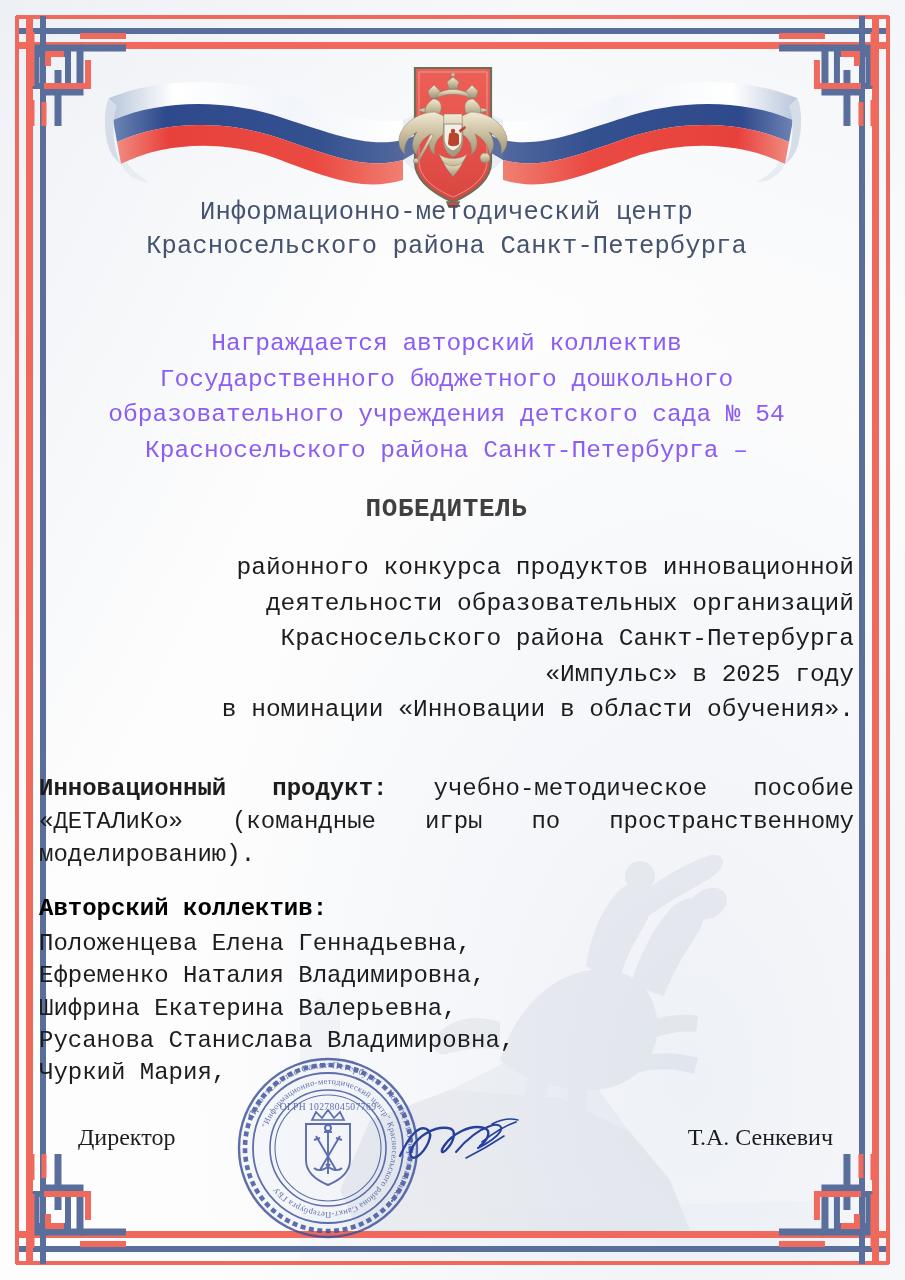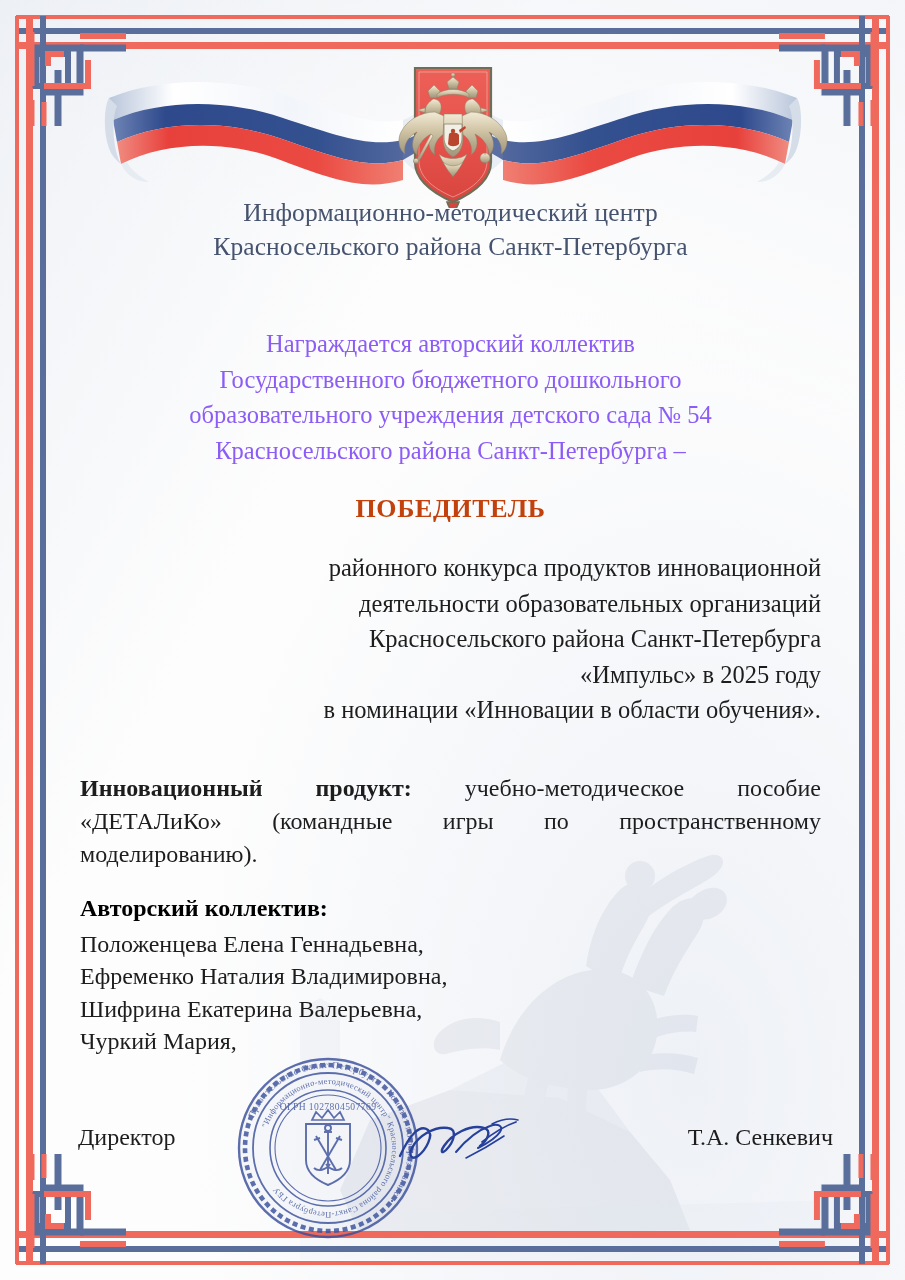--- a/index.html
+++ b/index.html
@@ -79,23 +79,24 @@
     width: 700px;
     height: 150px;
     transform: translateX(-50%);
   }
   .emblem svg { width: 100%; height: 100%; display: block; }
 
   
   .content {
     position: absolute;
     left: 0;
-    right: 4px;
+    right: 12px;
     top: 196px;
-    padding: 0 80px;
+    padding: 0 39px;
+    font-family: Liberation Mono, monospace;
   }
 
   .org-title {
     text-align: center;
     color: #46536f;
     font-size: 25.5px;
     line-height: 1.34;
     letter-spacing: 0.1px;
   }
   .org-title div { white-space: nowrap; }
@@ -114,21 +115,21 @@
     text-align: center;
     color: #8b5cf6;
     font-size: 24.5px;
     line-height: 1.45;
     margin-top: 62px;
   }
   .award-block div { white-space: nowrap; }
 
   .winner {
     text-align: center;
-    color: #c2410c;
+    color: #404040;
     font-size: 26px;
     font-weight: 700;
     letter-spacing: 0.6px;
     margin-top: 26px;
   }
 
   .contest-block {
     text-align: right;
     color: #1d1d1d;
     font-size: 24.5px;
@@ -507,20 +508,21 @@
     </div>
 
     <div class="product-para"><b>Инновационный продукт</b><b>:</b><span> учебно-методическое пособие «ДЕТАЛиКо» (командные игры по пространственному моделированию).</span></div>
 
     <div class="authors-heading">Авторский коллектив:</div>
 
     <div class="authors-list">
       <div>Положенцева Елена Геннадьевна,</div>
       <div>Ефременко Наталия Владимировна,</div>
       <div>Шифрина Екатерина Валерьевна,</div>
+      <div>Русанова Станислава Владимировна,</div>
       <div>Чуркий Мария,</div>
     </div>
 
   </div>
 
   <div class="seal">
     <svg viewBox="0 0 192 192" xmlns="http://www.w3.org/2000/svg">
       <defs>
         <path id="sealOuterText" d="M96 96 m-80 0 a80 80 0 1 1 160 0 a80 80 0 1 1 -160 0"></path>
         <path id="sealInnerText" d="M96 96 m-64 0 a64 64 0 1 1 128 0 a64 64 0 1 1 -128 0"></path>

